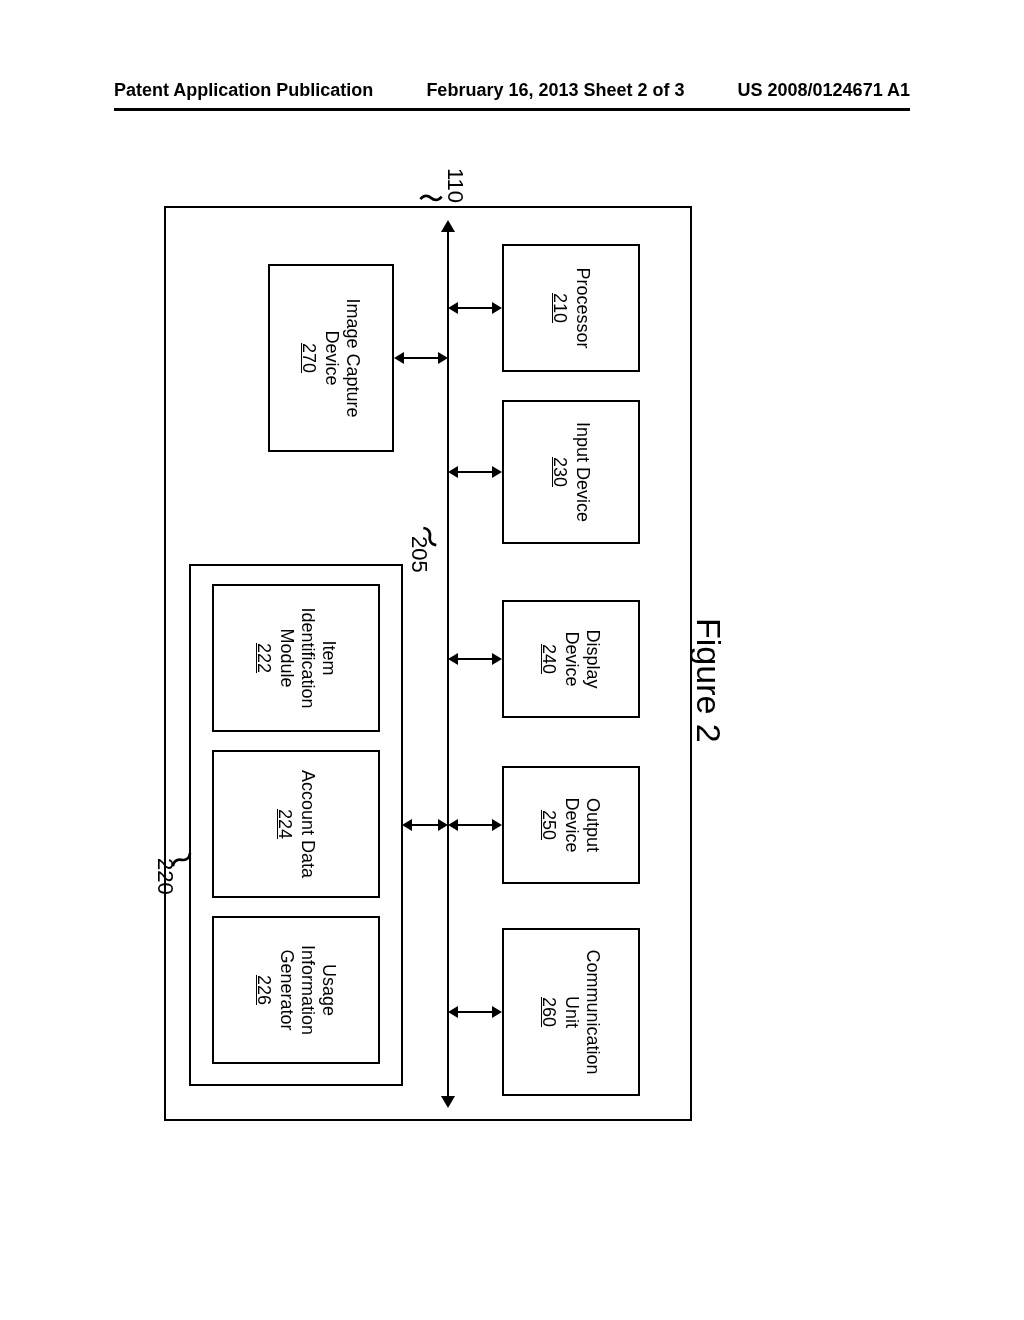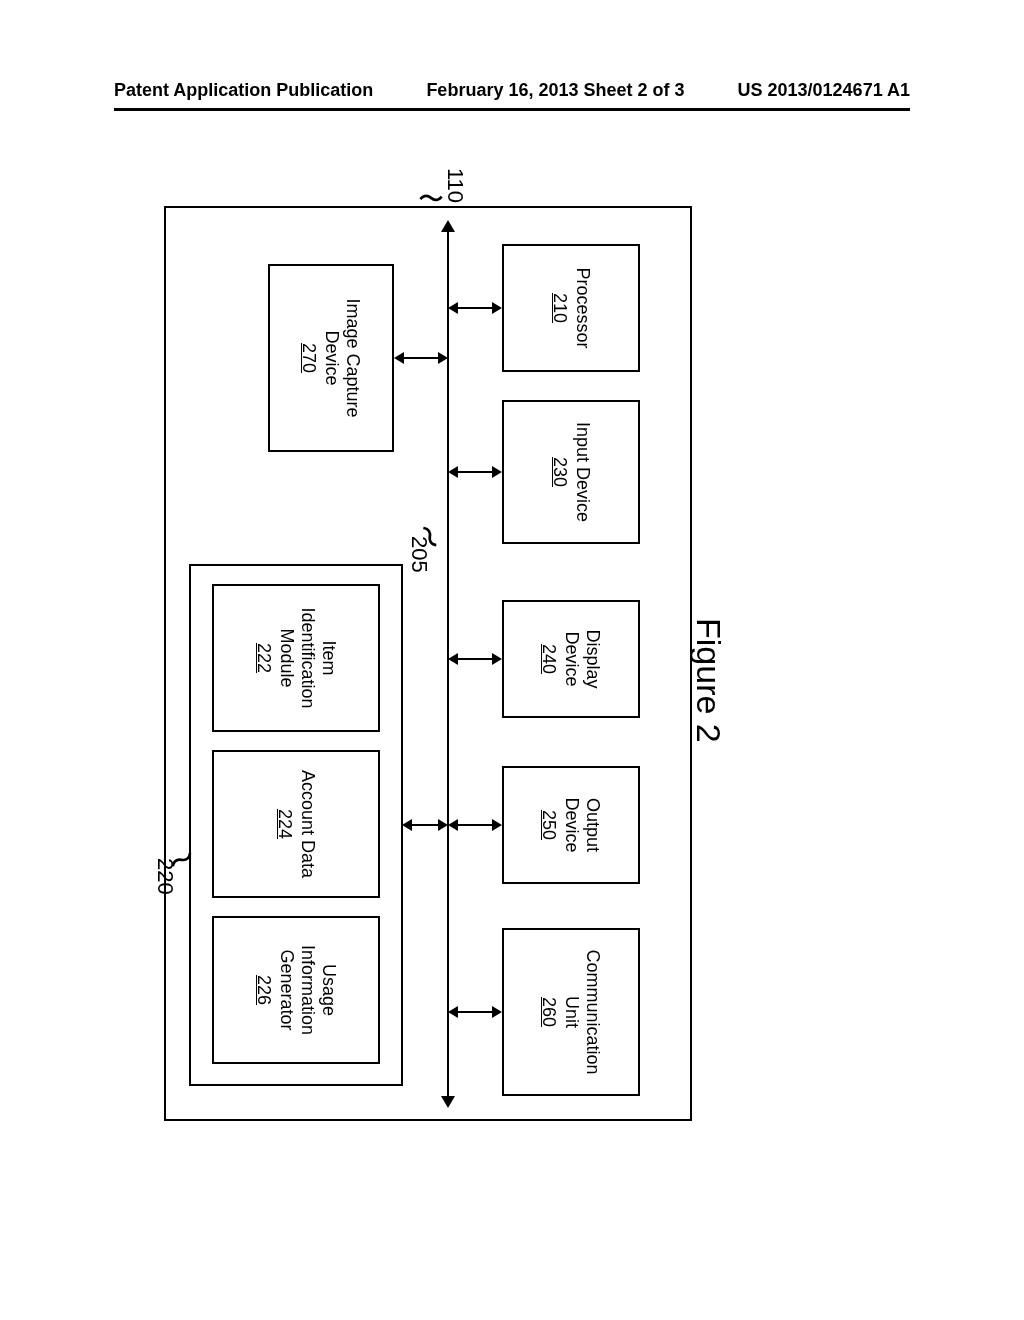--- a/index.html
+++ b/index.html
@@ -180,21 +180,21 @@
   }
 </style>
 </head>
 <body>
 
 <div class="page">
 
   <div class="header">
     <span>Patent Application Publication</span>
     <span>February 16, 2013  Sheet 2 of 3</span>
-    <span>US 2013/0124671 A1</span>
+    <span>US 2008/0124671 A1</span>
   </div>
   <div class="header-rule"></div>
 
   <div class="figure-area">
     <div class="rotwrap">
 
       <div class="ref110">110</div>
       <div class="tilde t110">〜</div>
 
       <div class="outer-box"></div>

